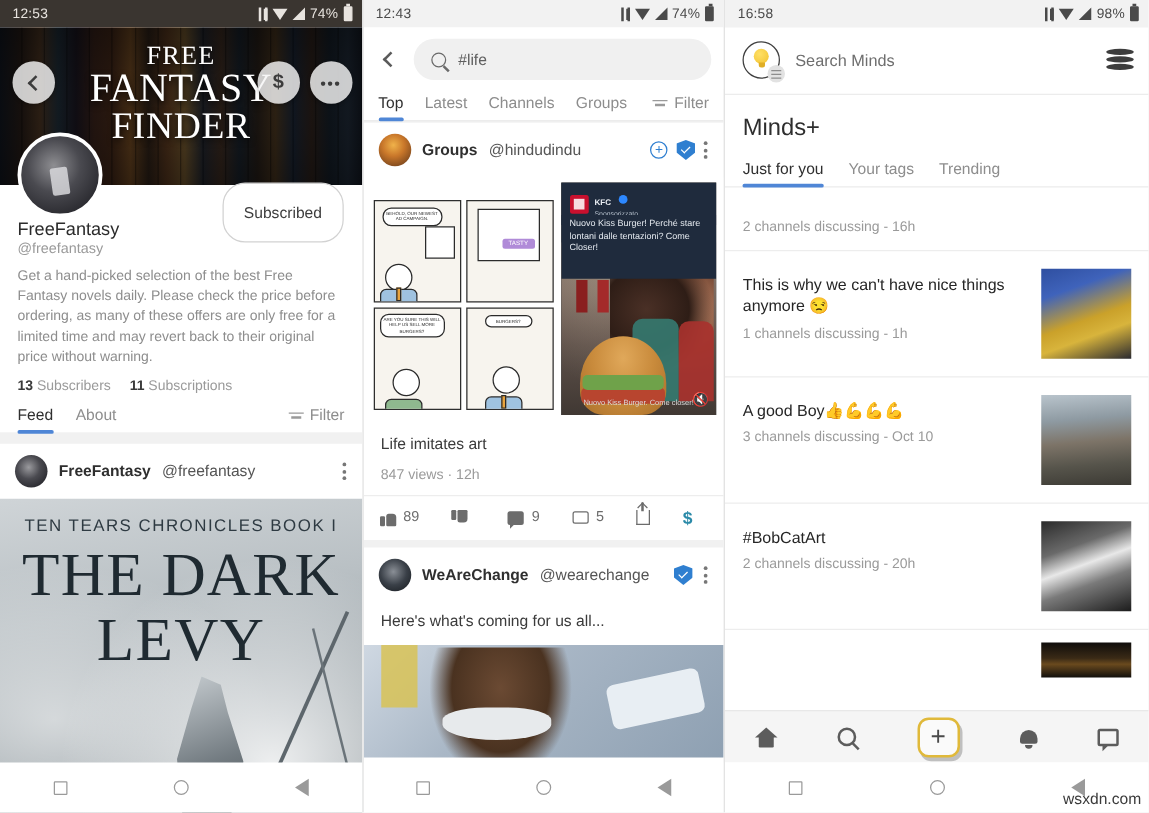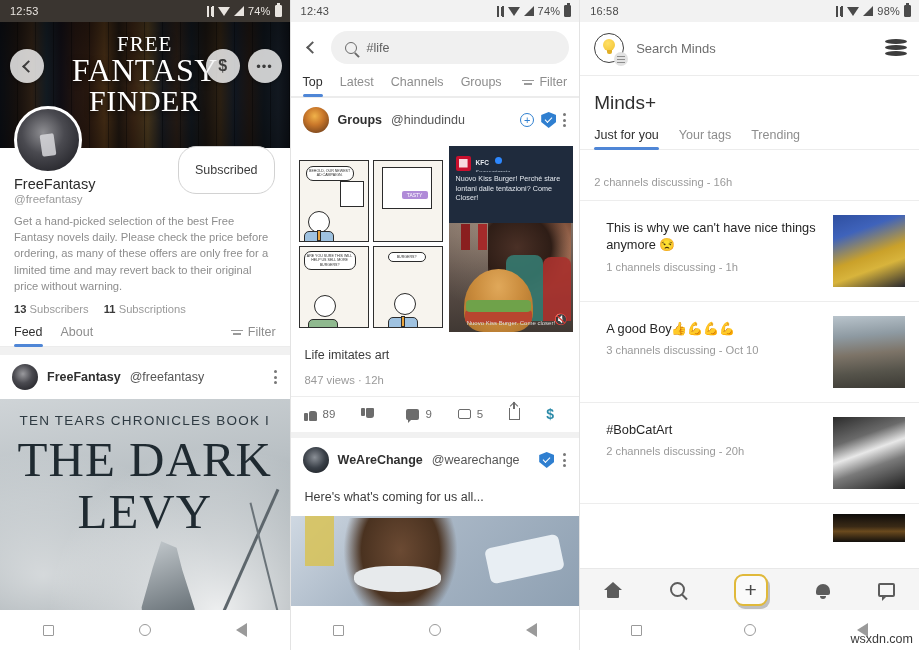--- a/index.html
+++ b/index.html
@@ -228,21 +228,21 @@
   .mstack { position:absolute; right:-5px; bottom:-4px; width:14px;height:14px;border-radius:50%;background:#e2e2e2;}
   .mstack i{position:absolute;left:3px;height:1.4px;width:8px;background:#8d8d8d;}
   .mstack i:nth-child(1){top:4px;} .mstack i:nth-child(2){top:7px;} .mstack i:nth-child(3){top:10px;}
   .msearch { font-size:13px; color:#6e6e6e; }
   .mcoins { margin-left:auto; width:22px;height:18px; position:relative;}
   .mcoins i{position:absolute;left:0;width:22px;height:5px;border-radius:50%;background:#3d3d3d;}
   .mcoins i:nth-child(1){top:0;} .mcoins i:nth-child(2){top:6px;} .mcoins i:nth-child(3){top:12px;}
   .mplus-title { font-size: 19px; color:#2e2e2e; padding: 16px 14px 0 14px;}
   .tabs3 { display:flex; gap:20px; padding: 14px 14px 0 14px; border-bottom:1px solid #ececec;}
   .tl-item { display:flex; align-items:flex-start; gap:12px; padding: 14px 14px; border-bottom:1px solid #ededed; min-height: 96px;}
-  .tl-text { flex:1; padding-top: 4px; margin-left: 12px;}
+  .tl-text { flex:1; padding-top: 4px;}
   .tl-title { font-size: 12.8px; color:#262626; line-height:1.35; }
   .tl-sub { font-size: 11.2px; color:#9a9a9a; margin-top: 7px;}
   .tl-thumb { width: 72px; height: 72px; flex:0 0 72px; background:#bbb; overflow:hidden;}
   .th-a { background: linear-gradient(160deg,#2f4fa0 0%, #3f63bb 25%, #caa12a 55%, #d8b43c 70%, #2a2a30 100%);}
   .th-b { background: linear-gradient(175deg,#b9c4cc 0%, #8e9aa2 28%, #7d7468 52%, #56544b 76%, #3c3a34 100%);}
   .th-c { background: linear-gradient(160deg,#2b2b2b 0%, #6a6a6a 30%, #e8e8e8 48%, #7a7a7a 66%, #1c1c1c 100%);}
   .th-d { background: linear-gradient(180deg,#0f0d0b 0%, #3a2a16 45%, #6a4a1e 62%, #120f0c 100%);}
   .tl-head-only { padding: 26px 14px 12px 14px; border-bottom:1px solid #ededed;}
   .tl-partial { display:flex; justify-content:flex-end; padding: 10px 14px 0 14px; }
   .tl-partial .tl-thumb { height: 28px; }

